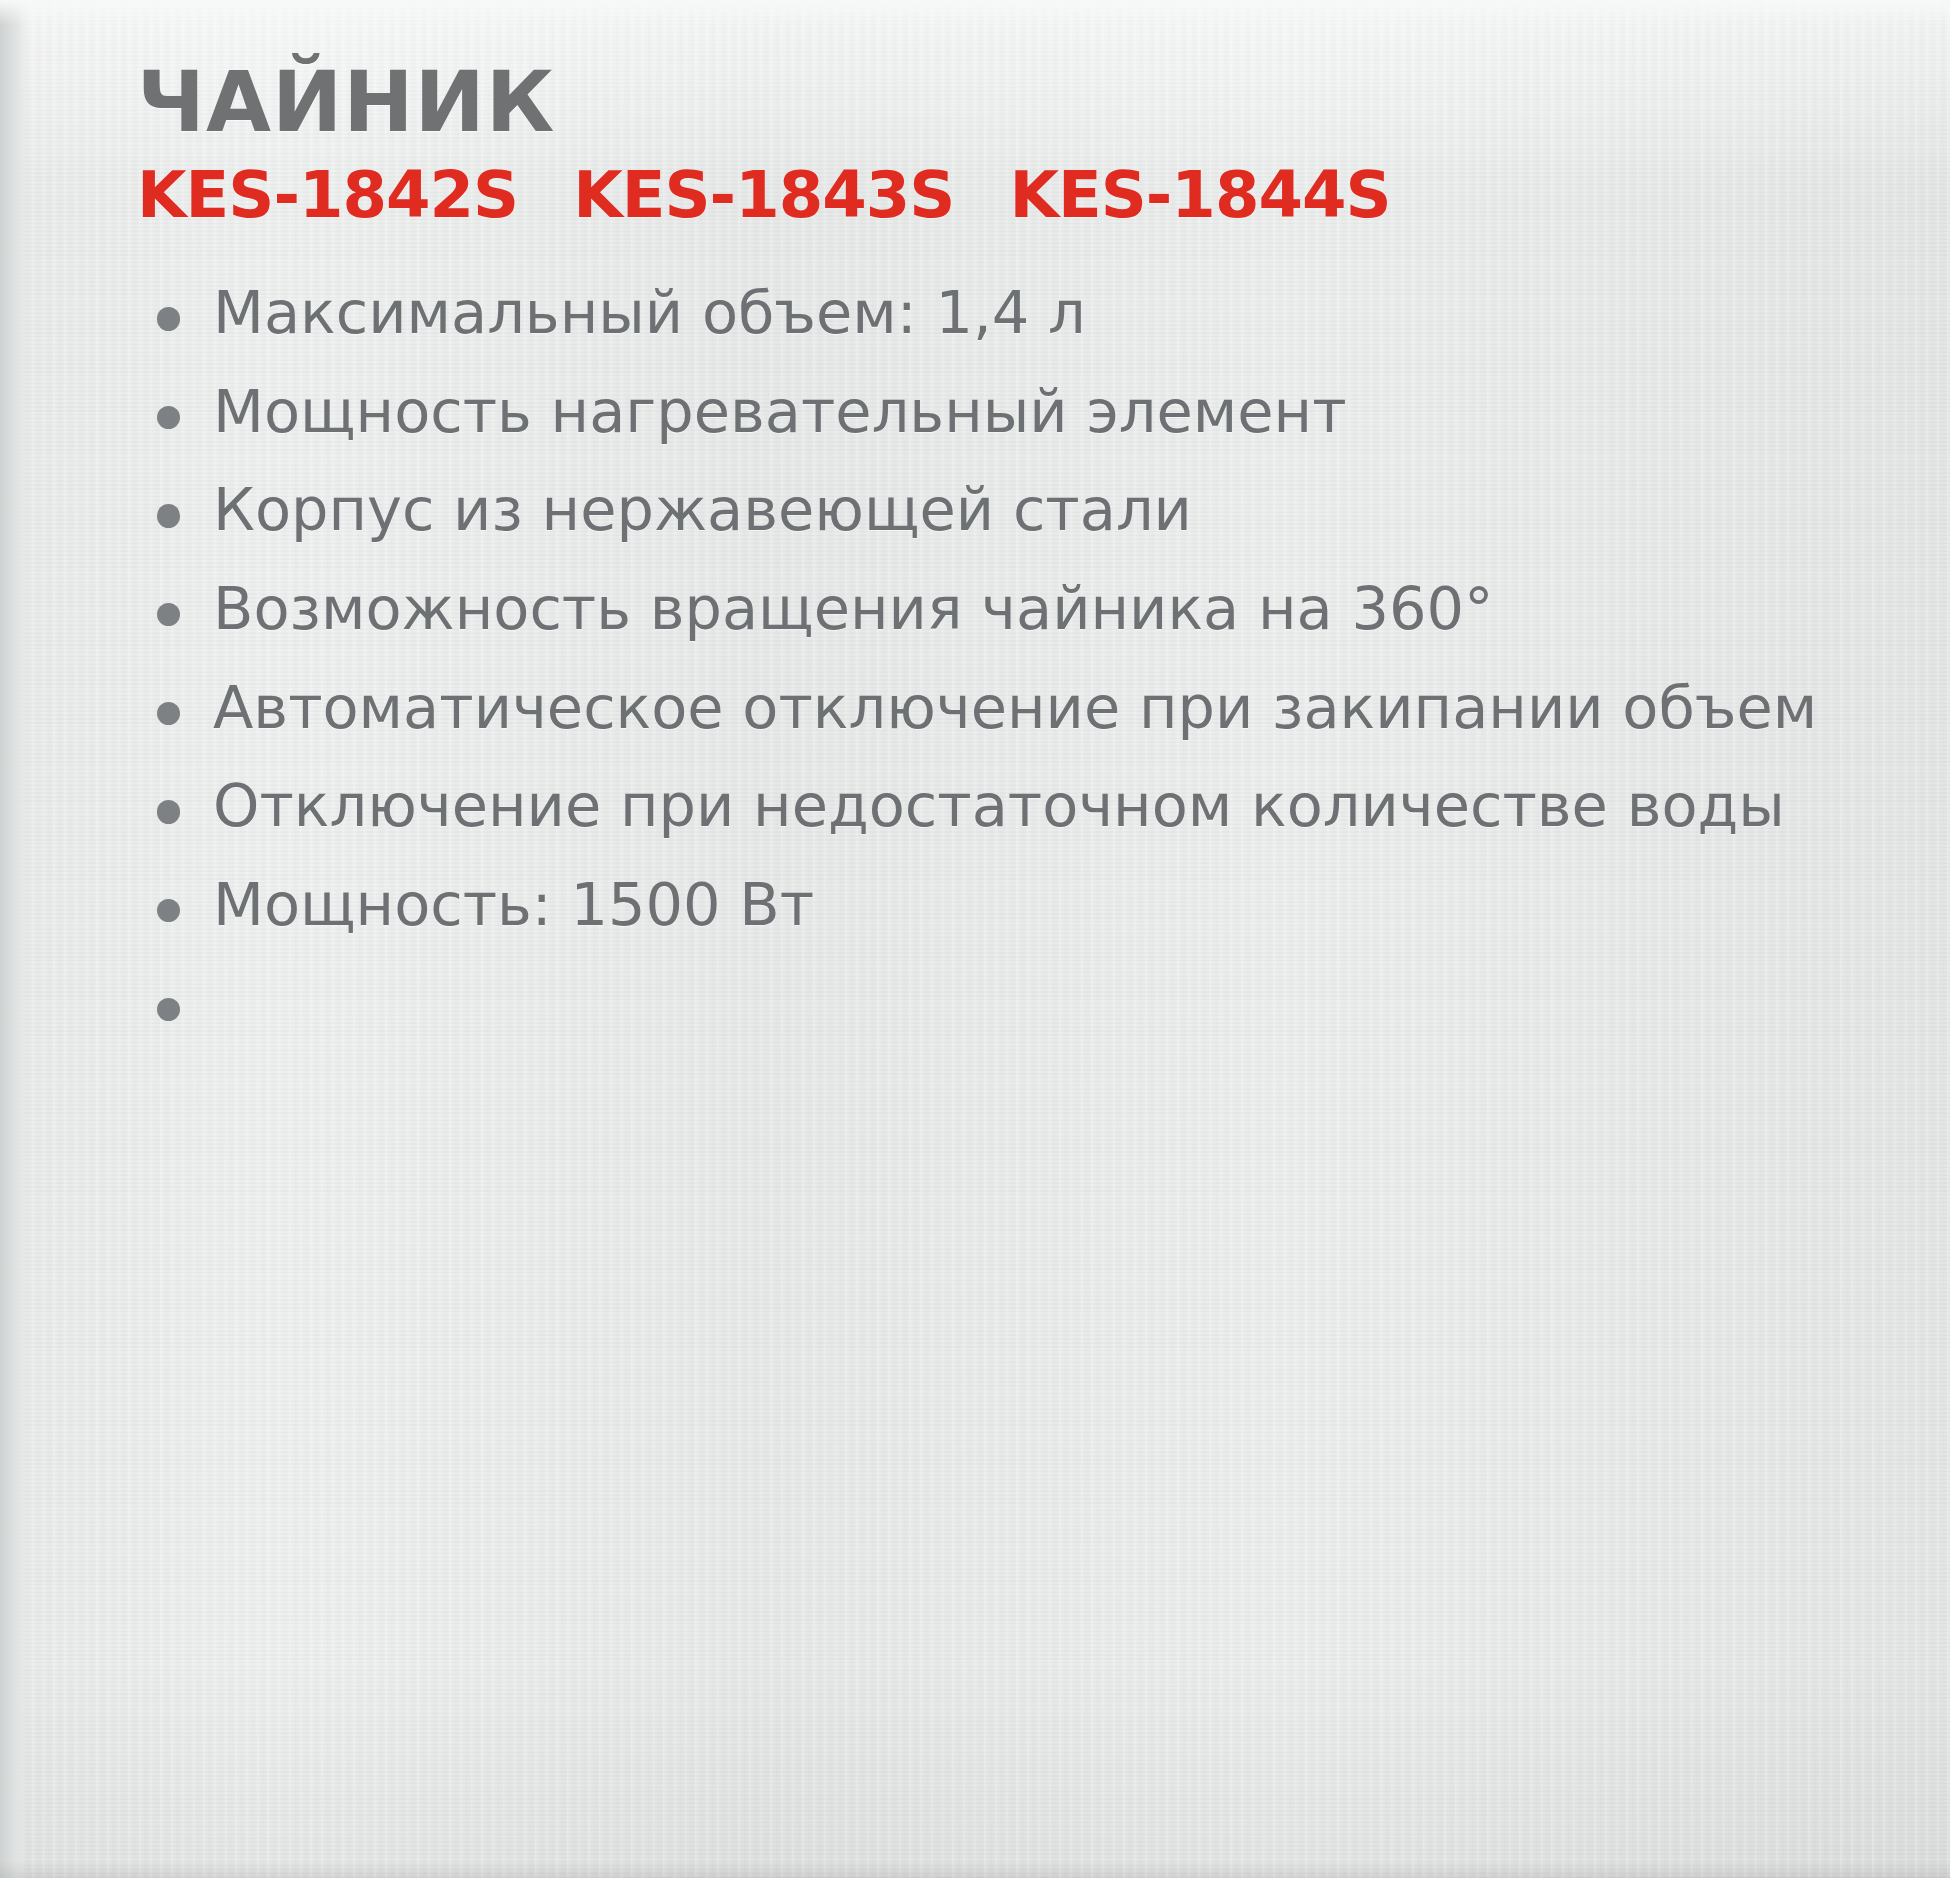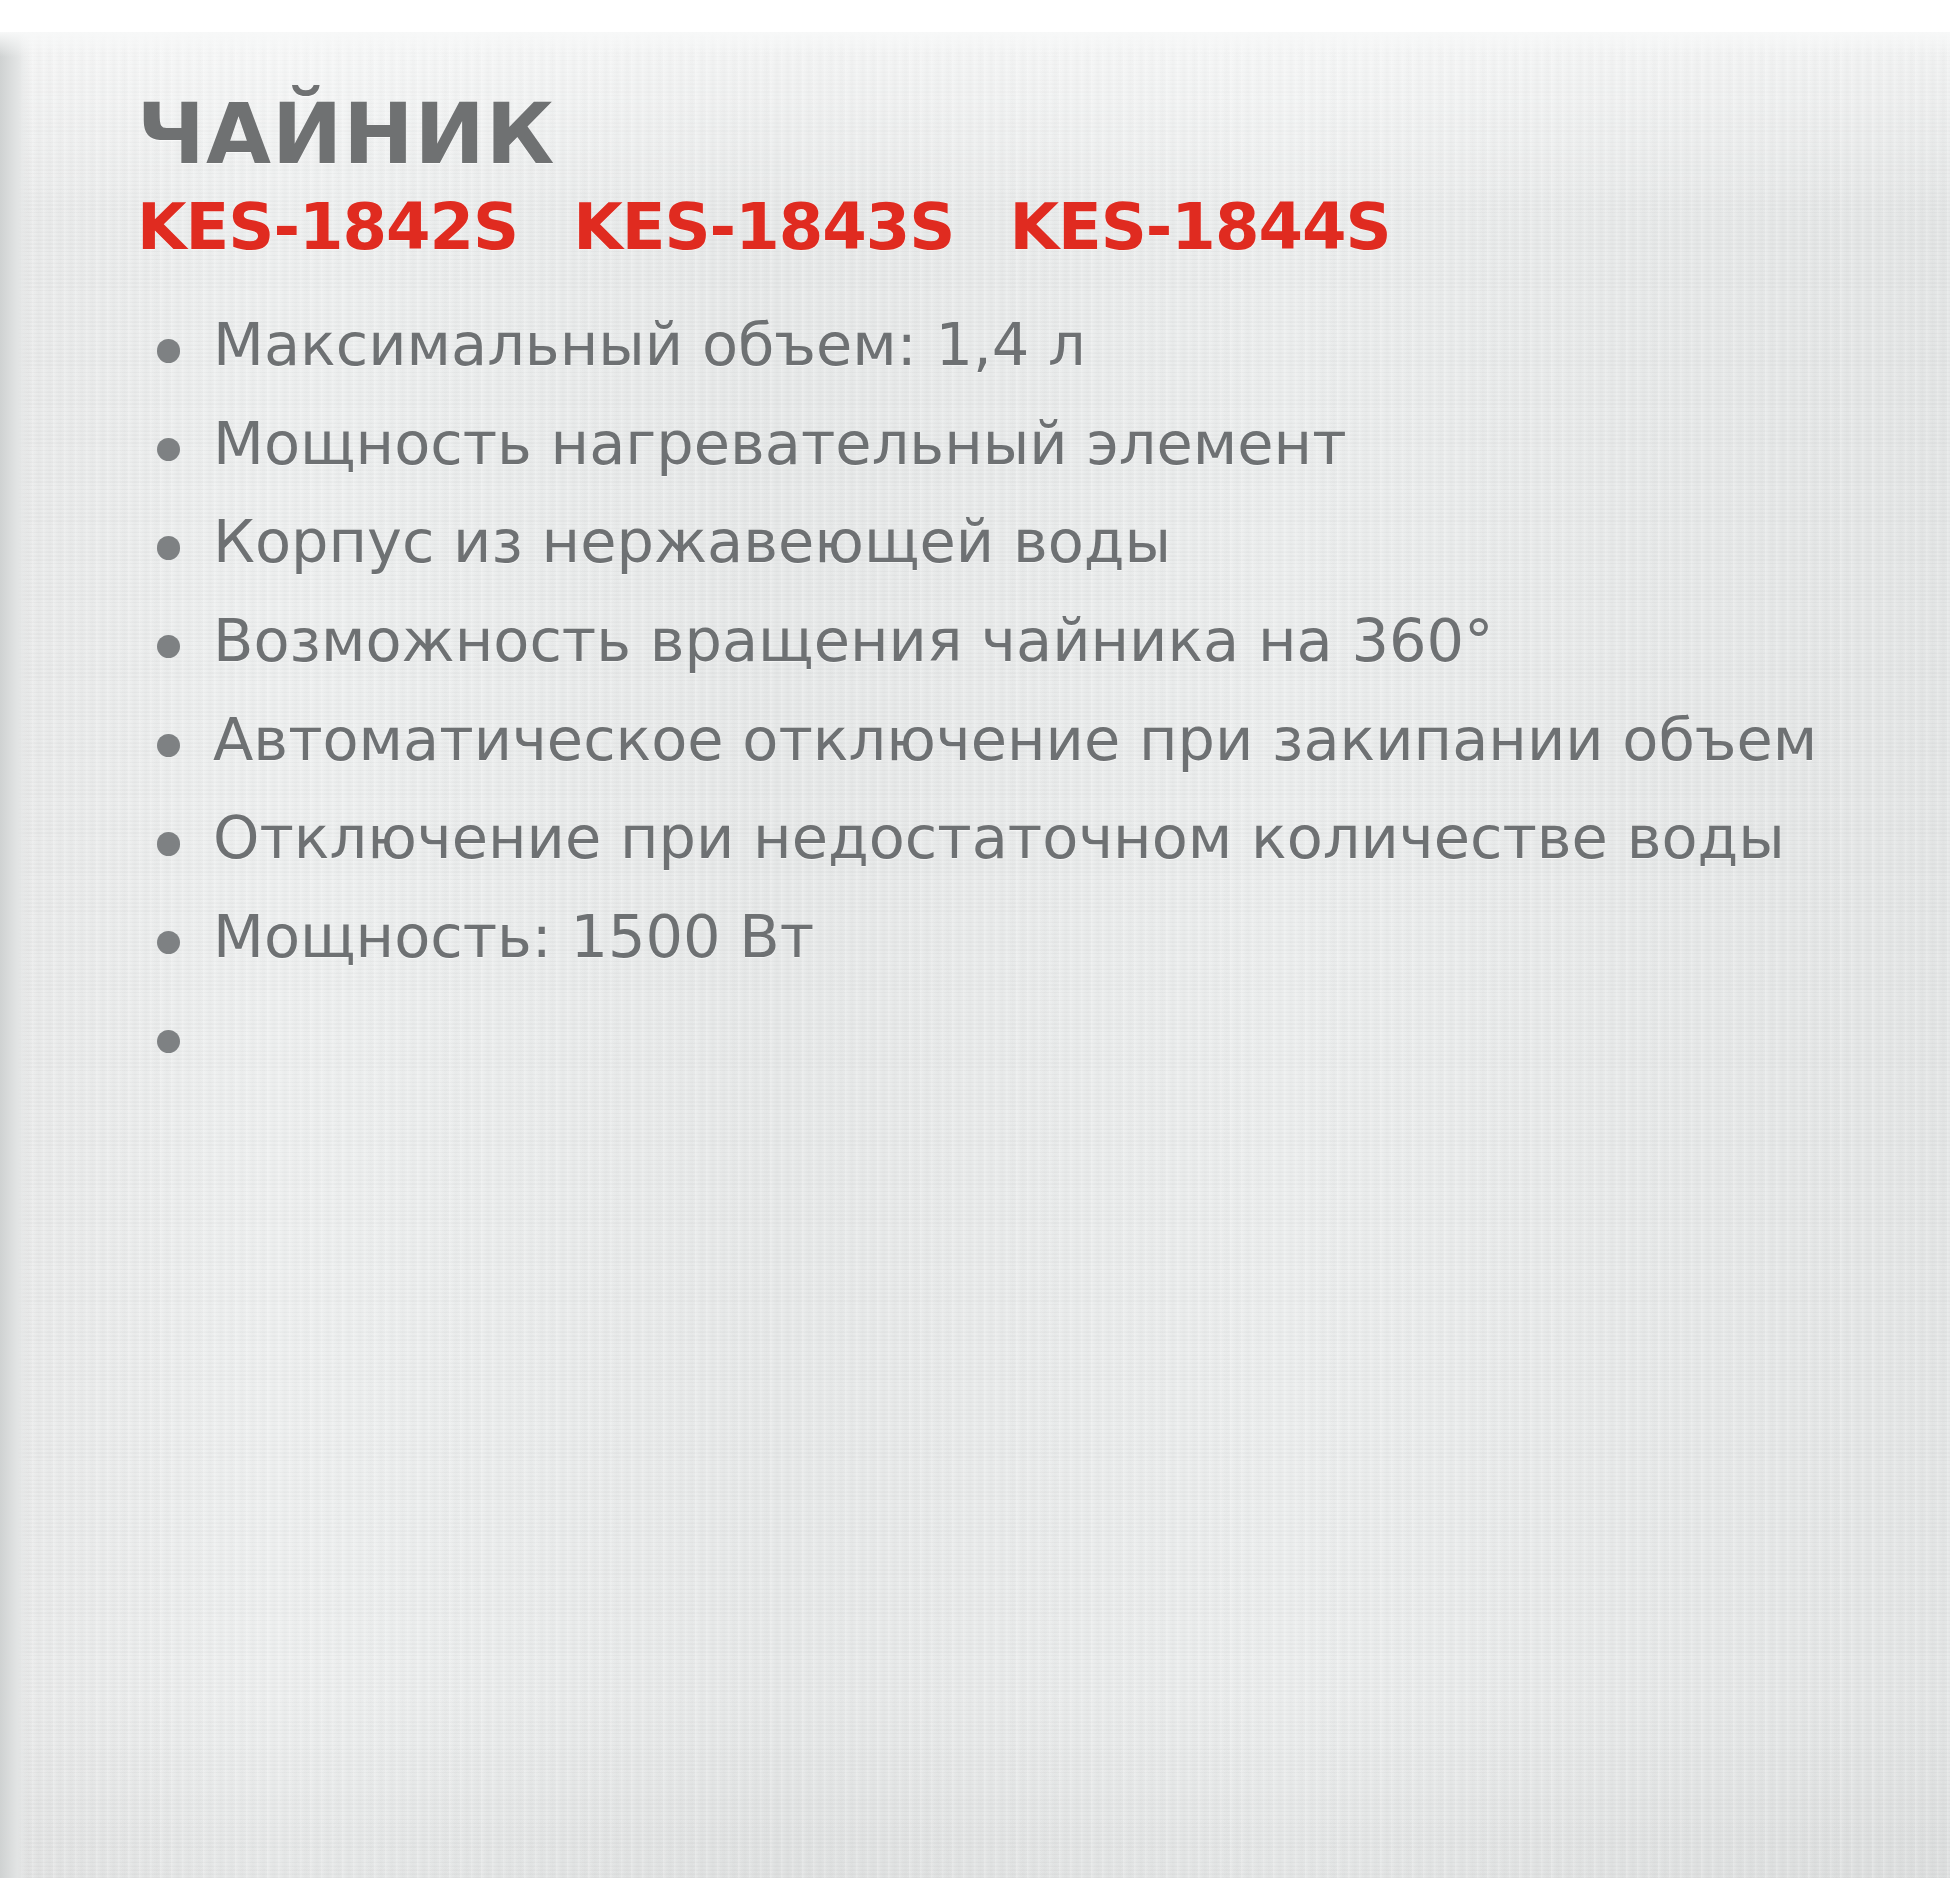--- a/index.html
+++ b/index.html
@@ -68,21 +68,20 @@
     position: absolute;
     left: 0; bottom: 0;
     width: 100%; height: 17.6px;
     background: linear-gradient(0deg, rgba(0,0,0,0.07) 0%, rgba(0,0,0,0) 100%);
     pointer-events: none;
   }
 
   .content {
     position: relative;
     padding: 60px 68px 0 137px;
-    margin-top: 32px;
   }
 
   .product-title {
     font-family: "DejaVu Sans", sans-serif;
     font-weight: bold;
     font-size: 84px;
     line-height: 1.02;
     letter-spacing: 1px;
     color: #6f7172;
     margin: 0 0 17.6px 0;
@@ -160,21 +159,21 @@
       <li class="feature-item">
         <span class="bullet"></span>
         <span>Максимальный объем: 1,4 л</span>
       </li>
       <li class="feature-item">
         <span class="bullet"></span>
         <span>Мощность нагревательный элемент</span>
       </li>
       <li class="feature-item">
         <span class="bullet"></span>
-        <span>Корпус из нержавеющей воды</span>
+        <span>Корпус из нержавеющей стали</span>
       </li>
       <li class="feature-item">
         <span class="bullet"></span>
         <span>Возможность вращения чайника на 360°</span>
       </li>
       <li class="feature-item">
         <span class="bullet"></span>
         <span>Автоматическое отключение при закипании объем</span>
       </li>
       <li class="feature-item">

